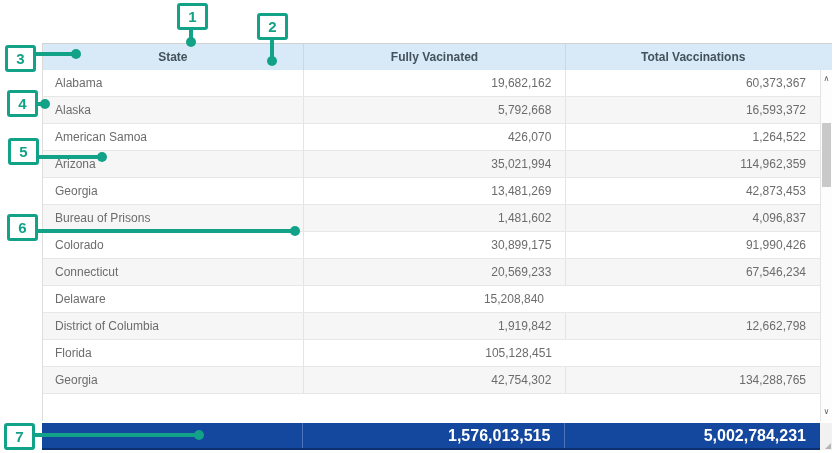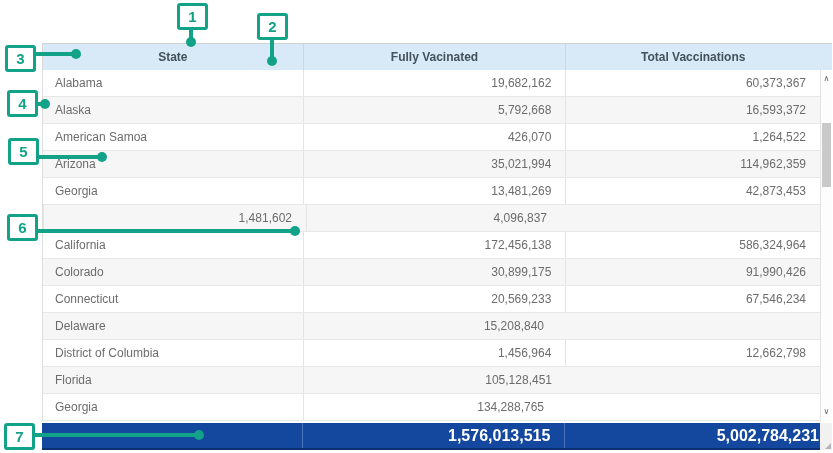--- a/index.html
+++ b/index.html
@@ -34,21 +34,21 @@
   .scroll-arrow.up { top:2px; }
   .scroll-arrow.down { bottom:2px; }
   .scroll-thumb { position:absolute; left:1px; top:53px; width:9px; height:64px; background:#c9c9c9; }
 
   
   .tbl-footer { position:absolute; left:42px; top:423px; width:778px; height:27px;
     display:flex; background:#14489e; border-bottom:2px solid #0c2f70; }
   .fcell { font-size:16px; font-weight:bold; color:#ffffff; display:flex; align-items:center; }
   .fcell.c1 { width:260px; }
   .fcell.c2 { width:263px; justify-content:flex-end; padding-right:14px; border-left:1px solid #4c74be; }
-  .fcell.c3 { width:256px; justify-content:flex-end; padding-right:1px; border-left:1px solid #4c74be; }
+  .fcell.c3 { width:256px; justify-content:flex-end; padding-right:14px; border-left:1px solid #4c74be; }
   .scroll-corner { position:absolute; left:820px; top:423px; width:12px; height:27px; background:#f1f1f1; }
   .grip { position:absolute; right:1px; bottom:1px; width:0; height:0;
     border-left:6px solid transparent; border-bottom:6px solid #b5b5b5; }
 
   
   .co-box { position:absolute; width:31px; height:27px; background:#ffffff;
     border:3px solid #12a287; border-radius:3px; color:#12a287;
     font-size:15px; font-weight:bold; display:flex; align-items:center; justify-content:center; z-index:5; }
   .co-line { position:absolute; background:#12a287; z-index:4; }
   .co-dot { position:absolute; width:10px; height:10px; border-radius:50%; background:#12a287; z-index:4; }
@@ -93,53 +93,50 @@
       <div class="cell c1">Arizona</div>
       <div class="cell c2">35,021,994</div>
       <div class="cell c3">114,962,359</div>
     </div>
     <div class="row">
       <div class="cell c1">Georgia</div>
       <div class="cell c2">13,481,269</div>
       <div class="cell c3">42,873,453</div>
     </div>
     <div class="row">
+      <div class="cell c1">Bureau of Prisons</div>
       <div class="cell c2">1,481,602</div>
       <div class="cell c3">4,096,837</div>
-    </div>
-    <div class="row">
-      <div class="cell c1">California</div>
-      <div class="cell c2">172,456,138</div>
-      <div class="cell c3">586,324,964</div>
     </div>
     <div class="row">
       <div class="cell c1">Colorado</div>
       <div class="cell c2">30,899,175</div>
       <div class="cell c3">91,990,426</div>
     </div>
     <div class="row">
       <div class="cell c1">Connecticut</div>
       <div class="cell c2">20,569,233</div>
       <div class="cell c3">67,546,234</div>
     </div>
     <div class="row">
       <div class="cell c1">Delaware</div>
       <div class="cell c3">15,208,840</div>
     </div>
     <div class="row">
       <div class="cell c1">District of Columbia</div>
-      <div class="cell c2">1,456,964</div>
+      <div class="cell c2">1,919,842</div>
       <div class="cell c3">12,662,798</div>
     </div>
     <div class="row">
       <div class="cell c1">Florida</div>
       <div class="cell c2">105,128,451</div>
     </div>
     <div class="row">
       <div class="cell c1">Georgia</div>
+      <div class="cell c2">42,754,302</div>
       <div class="cell c3">134,288,765</div>
     </div>
   </div>
 
   <div class="vscroll">
     <div class="scroll-arrow up">∧</div>
     <div class="scroll-thumb"></div>
     <div class="scroll-arrow down">∨</div>
   </div>
 

